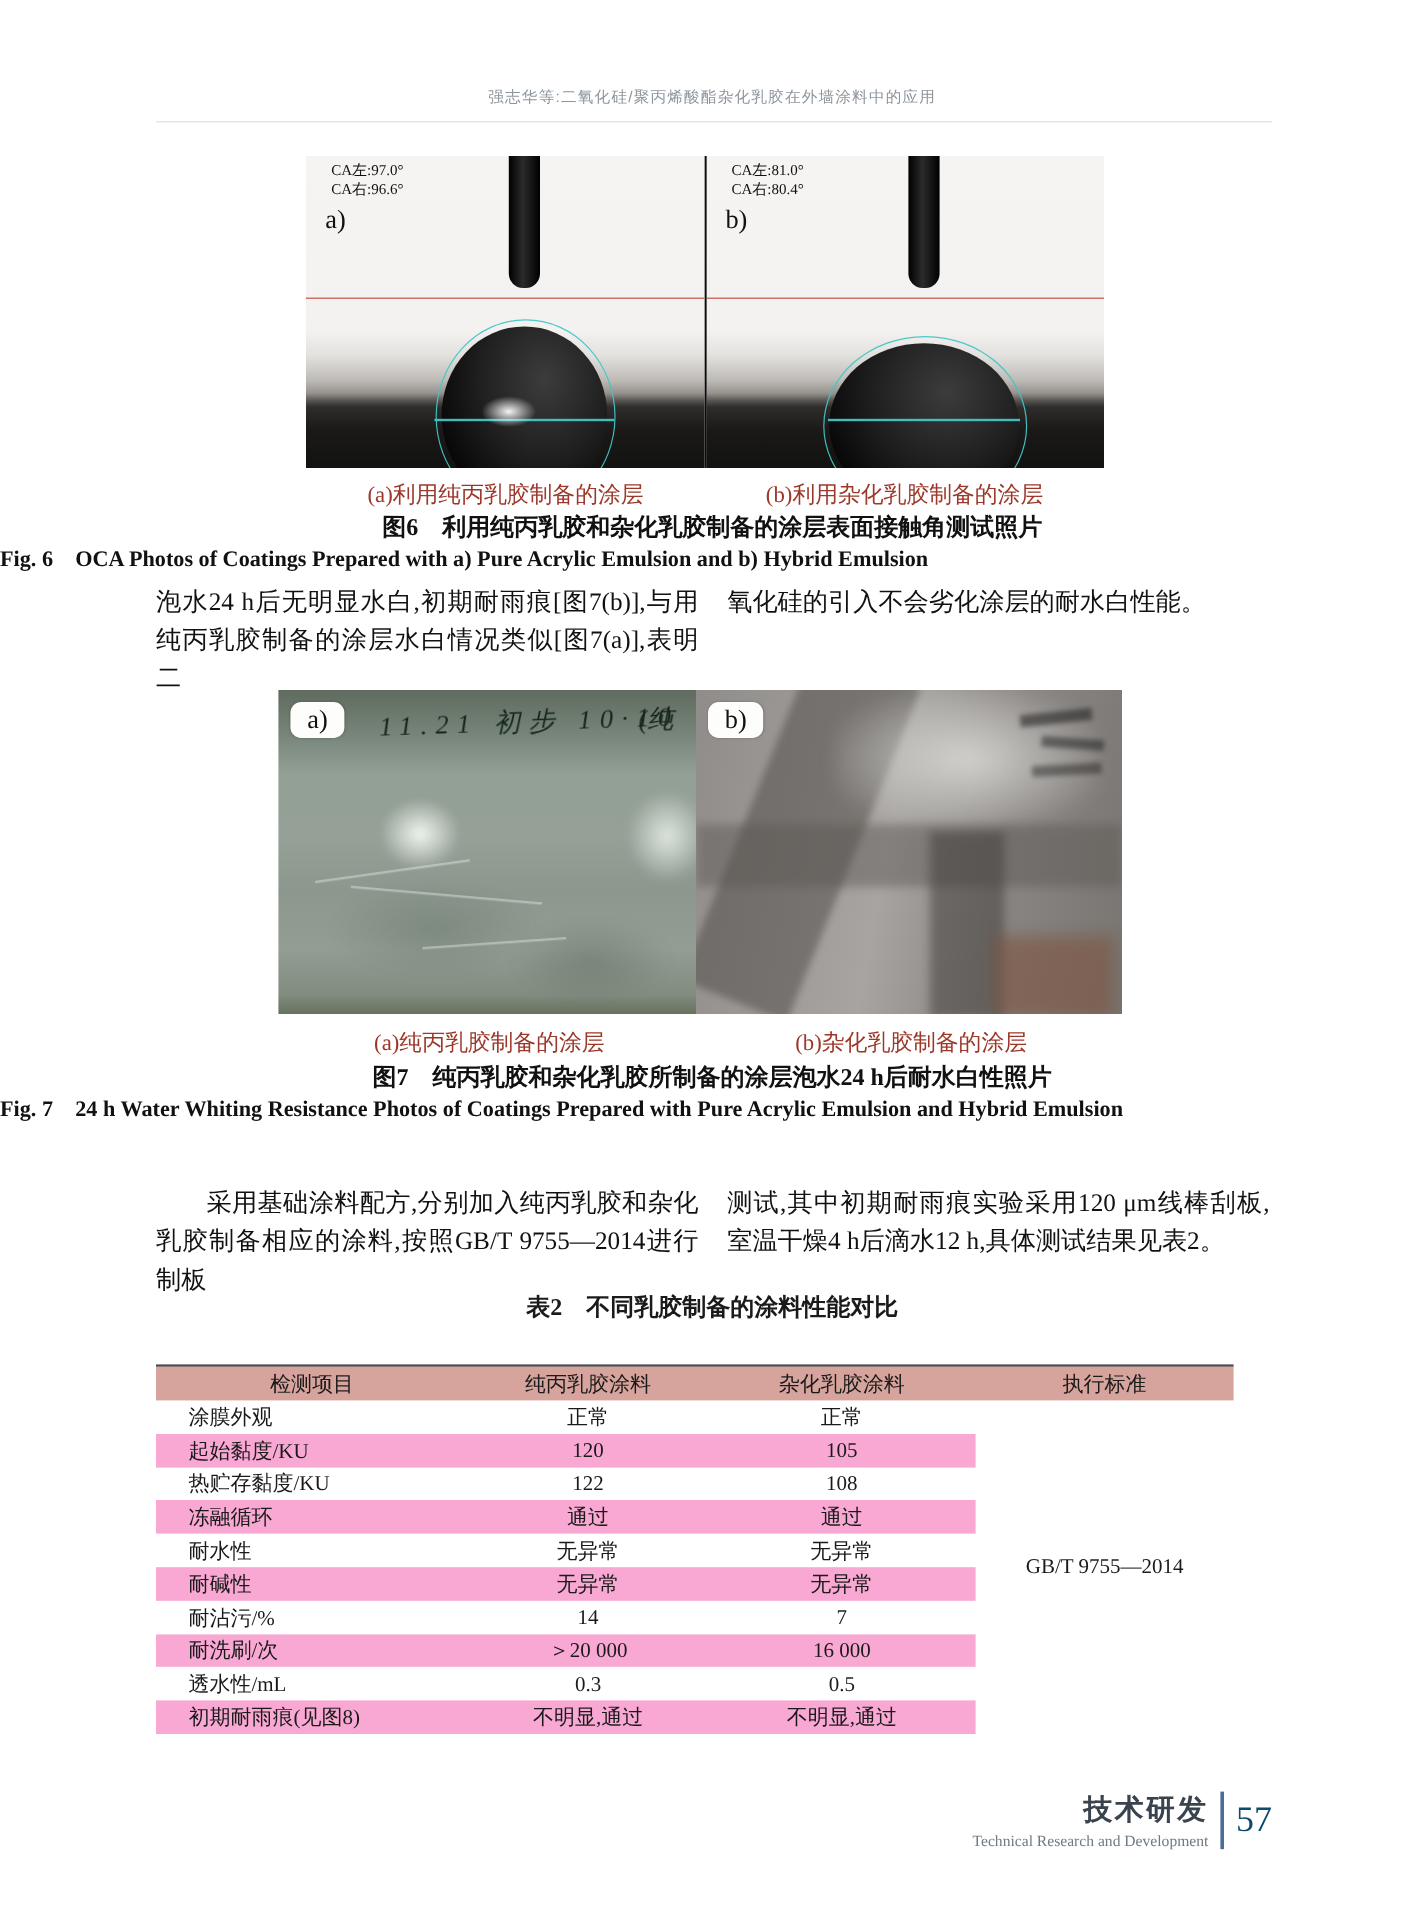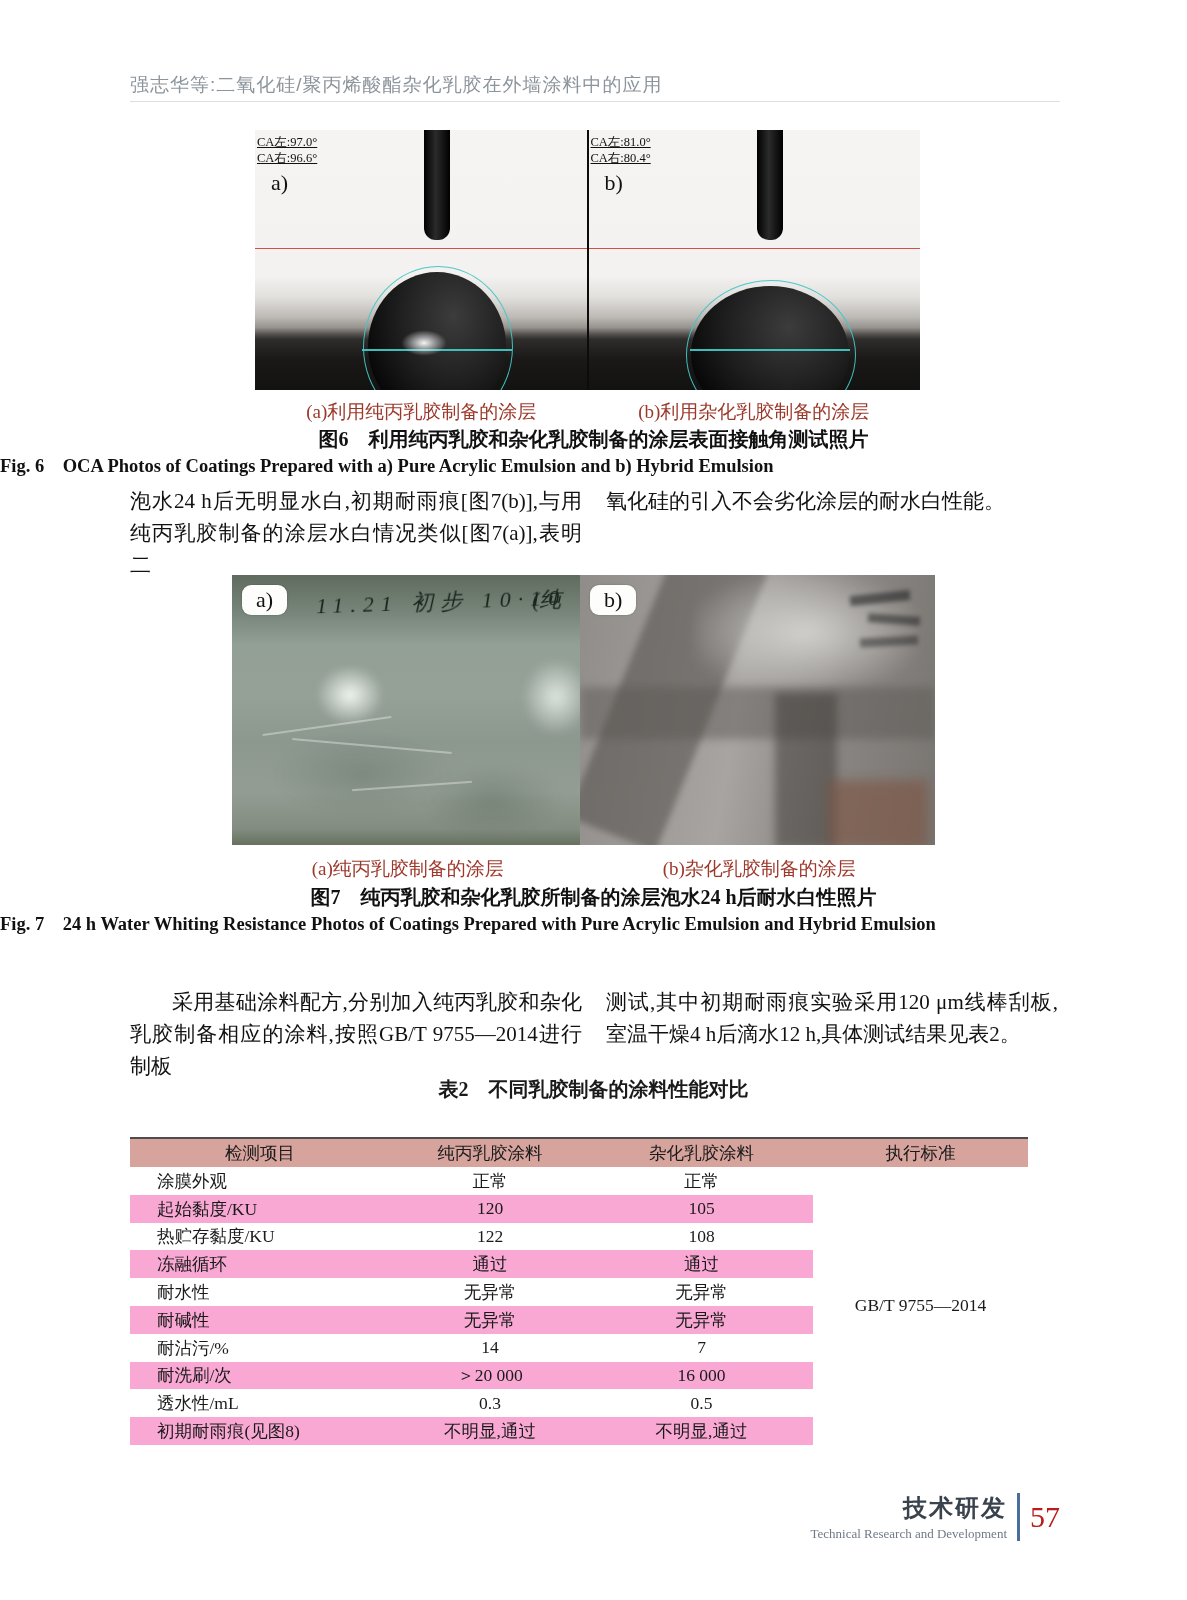--- a/index.html
+++ b/index.html
@@ -1,30 +1,30 @@
 <!DOCTYPE html>
 <html><head>
 <meta charset="utf-8">
 <style>
   html,body{margin:0;padding:0;background:#ffffff;}
   .page{position:relative;width:1187px;height:1600px;background:#fff;overflow:hidden;
         font-family:"Liberation Serif","DejaVu Serif",serif;color:#1a1a1a;}
 
   
-  .running-head{position:absolute;top:72px;left:130px;width:927px;text-align:left;
-    font-size:19px;color:#8d959c;letter-spacing:1px;font-family:"Liberation Sans","DejaVu Sans",sans-serif;}
+  .running-head{position:absolute;top:72px;left:130px;width:927px;text-align:center;
+    font-size:13px;color:#8d959c;letter-spacing:1px;font-family:"Liberation Sans","DejaVu Sans",sans-serif;}
   .header-rule{position:absolute;top:101px;left:130px;width:930px;height:1px;background:#dcdfe2;}
 
   
   .fig6{position:absolute;top:130px;left:255px;width:665px;height:260px;display:flex;}
   .ca-panel{position:relative;width:332px;height:260px;overflow:hidden;
     background:linear-gradient(180deg,#f5f4f2 0%,#f3f2f0 56%,#e3e1de 64%,#bdbab6 72%,
       #96938f 76%,#55524f 78.5%,#2e2d2b 80.5%,#1a1918 88%,#121211 100%);}
   .ca-divider{width:2px;height:260px;background:#0c0c0c;}
-  .ca-meta{position:absolute;top:4px;left:2px;font-size:12.5px;line-height:16px;color:#111;z-index:6;text-decoration:underline;}
+  .ca-meta{position:absolute;top:4px;left:21px;font-size:12.5px;line-height:16px;color:#111;z-index:6;}
   .panel-letter{position:absolute;top:40px;left:16px;font-size:22px;color:#111;z-index:6;}
   .needle{position:absolute;top:0;width:26px;height:110px;left:calc(50% + 3px);z-index:3;
     background:linear-gradient(90deg,#000 0%,#2b2b2b 45%,#000 100%);
     border-radius:0 0 45% 45%/0 0 12px 12px;}
   .redline{position:absolute;top:118px;left:0;width:100%;height:1px;background:#cd5246;z-index:2;}
   .droplet{position:absolute;border-radius:50%;z-index:3;
     background:radial-gradient(ellipse at 62% 30%,#3c3c3c 0%,#1f1f1f 45%,#070707 78%);}
   .droplet.a{width:138px;height:148px;top:142px;left:calc(50% - 53px);}
   .droplet.b{width:158px;height:136px;top:156px;left:calc(50% - 63px);}
   .droplet-ring{position:absolute;border:1.5px solid rgba(66,198,198,.95);border-radius:50%;z-index:4;}
@@ -113,21 +113,21 @@
     display:flex;align-items:center;justify-content:center;font-size:17.5px;}
 
   
   .footer{position:absolute;top:1492px;left:640px;width:420px;display:flex;
     justify-content:flex-end;align-items:center;}
   .footer-text{text-align:right;margin-right:10px;}
   .footer-cn{font-size:24px;font-weight:bold;color:#39424d;letter-spacing:2px;
     font-family:"Liberation Sans","DejaVu Sans",sans-serif;}
   .footer-en{font-size:13px;color:#6f7a85;margin-top:2px;}
   .footer-bar{width:3px;height:48px;background:#4a6d99;margin-right:10px;}
-  .page-num{font-size:30px;color:#b91c1c;}
+  .page-num{font-size:30px;color:#0c4a6e;}
 </style>
 </head>
 <body>
 
 <div class="page">
 
   <div class="running-head">强志华等:二氧化硅/聚丙烯酸酯杂化乳胶在外墙涂料中的应用</div>
   <div class="header-rule"></div>
 
   <div class="fig6">

